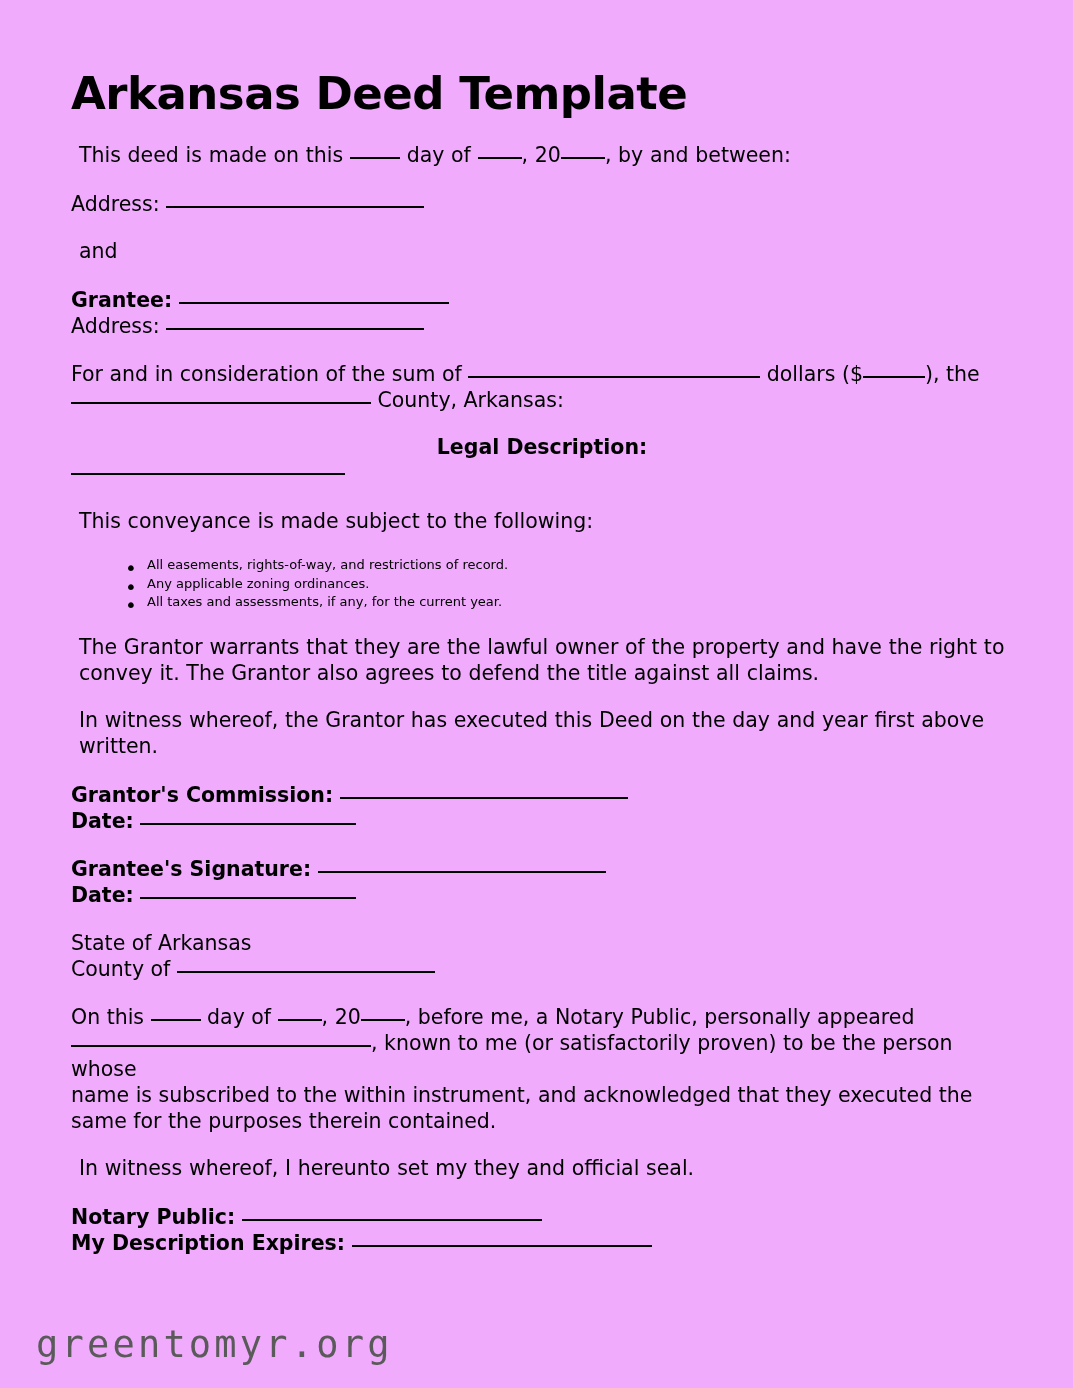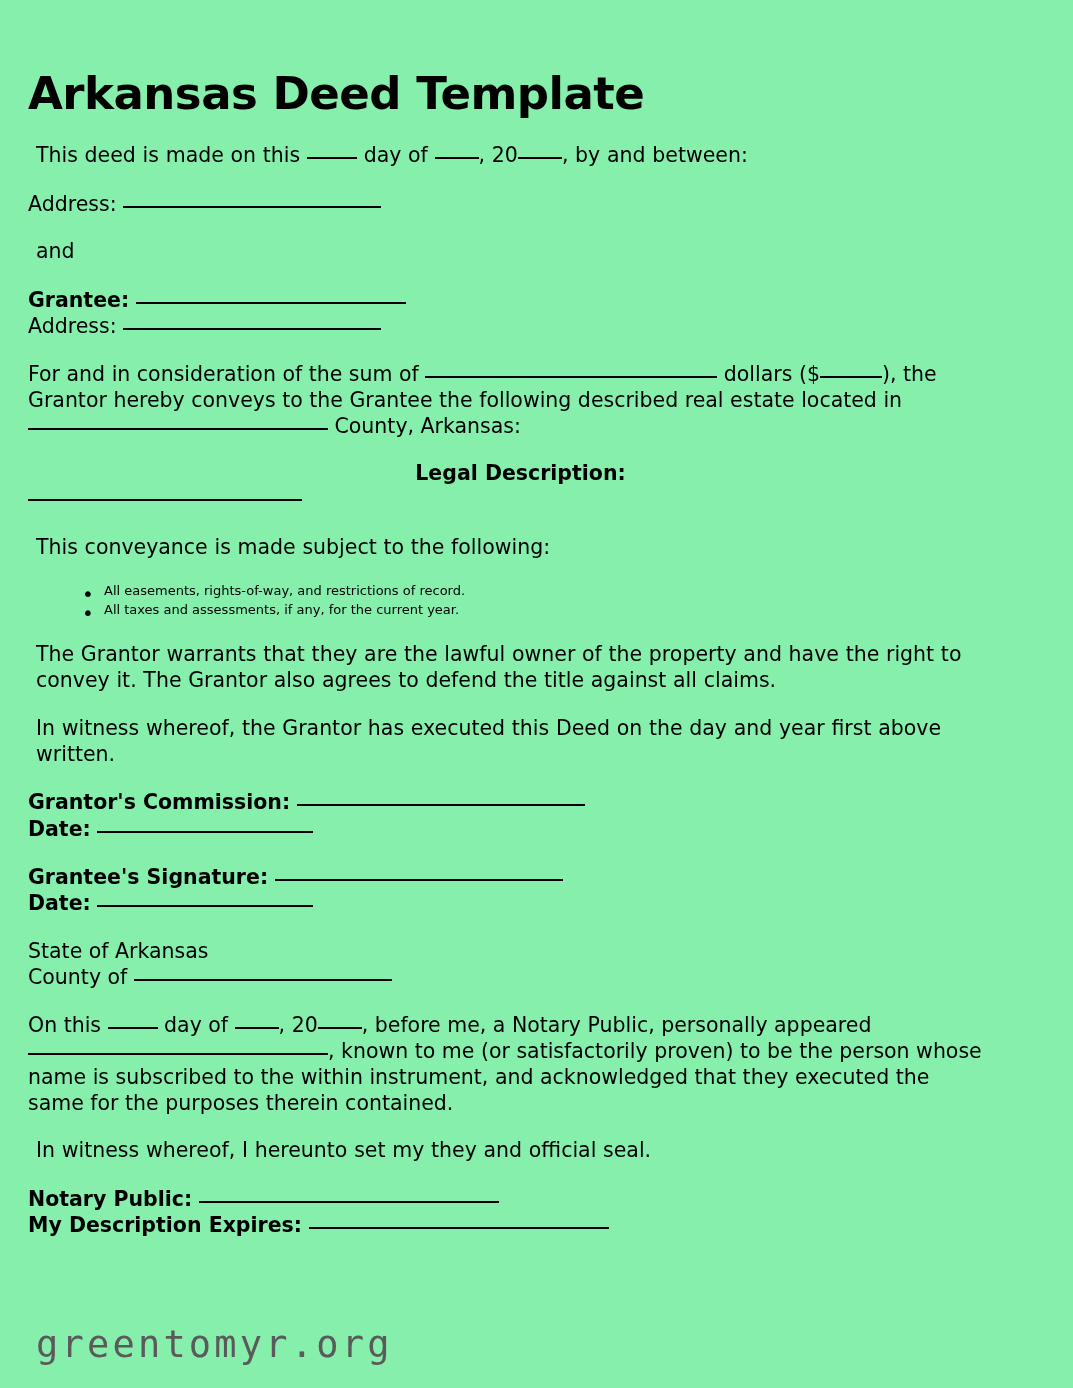--- a/index.html
+++ b/index.html
@@ -12,22 +12,22 @@
     height: 1388px;
     font-family: "DejaVu Sans", sans-serif;
     color: #000000;
     -webkit-font-smoothing: antialiased;
   }
   .page {
     position: relative;
     width: 1073px;
     height: 1388px;
     box-sizing: border-box;
-    padding: 58px 60px 0 28px;
-    background: #86efac;
+    padding: 58px 60px 0 71px;
+    background: #f0abfc;
     overflow: hidden;
   }
 
   .doc-title {
     font-size: 45px;
     font-weight: bold;
     letter-spacing: -0.5px;
     line-height: 1.05;
     margin: 12px 0 26px 0;
   }
@@ -127,31 +127,31 @@
 
   <p class="para">and</p>
 
   <div class="block">
     <span class="row"><span class="b">Grantee:</span> <span class="blank-line bl-md"></span></span>
     <span class="row"><span>Address:</span> <span class="blank-line bl-lg"></span></span>
   </div>
 
   <div class="block">
     <span class="row"><span>For and in consideration of the sum of </span><span class="blank-line bl-xl"></span><span> dollars ($</span><span class="blank-line bl-dollar"></span><span>), the</span></span>
-    <span class="row">Grantor hereby conveys to the Grantee the following described real estate located in</span>
     <span class="row"><span class="blank-line bl-not"></span><span> County, Arkansas:</span></span>
   </div>
 
   <div class="sec-head">Legal Description:</div>
   <div class="legal-blank"></div>
 
   <p class="para">This conveyance is made subject to the following:</p>
 
   <ul class="bullets">
     <li>All easements, rights-of-way, and restrictions of record.</li>
+    <li>Any applicable zoning ordinances.</li>
     <li>All taxes and assessments, if any, for the current year.</li>
   </ul>
 
   <p class="para">The Grantor warrants that they are the lawful owner of the property and have the right to convey it. The Grantor also agrees to defend the title against all claims.</p>
 
   <p class="para">In witness whereof, the Grantor has executed this Deed on the day and year first above written.</p>
 
   <div class="block">
     <span class="row"><span class="b">Grantor's Commission:</span> <span class="blank-line bl-sig"></span></span>
     <span class="row"><span class="b">Date:</span> <span class="blank-line bl-date"></span></span>

